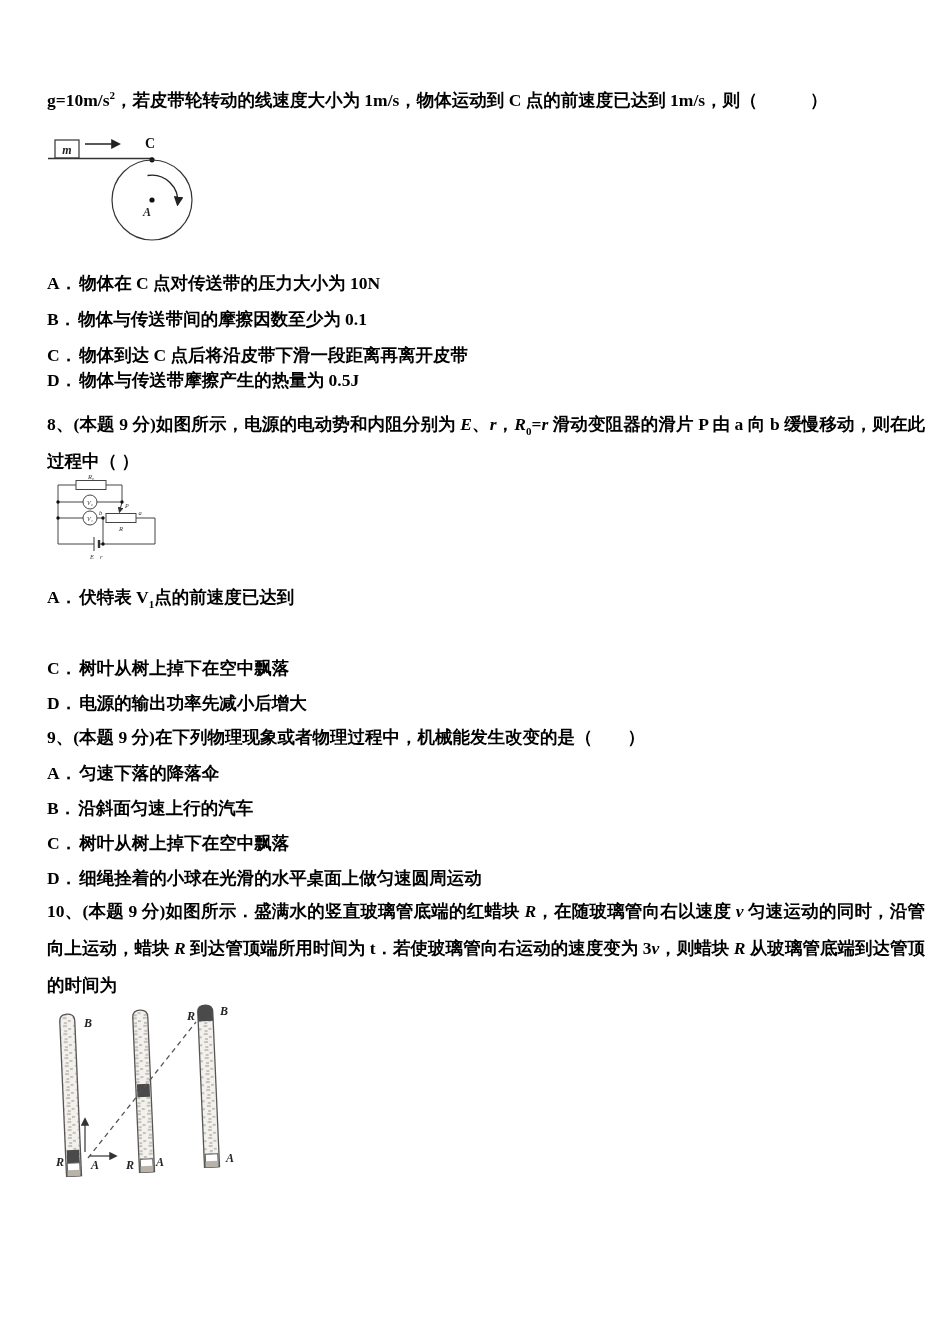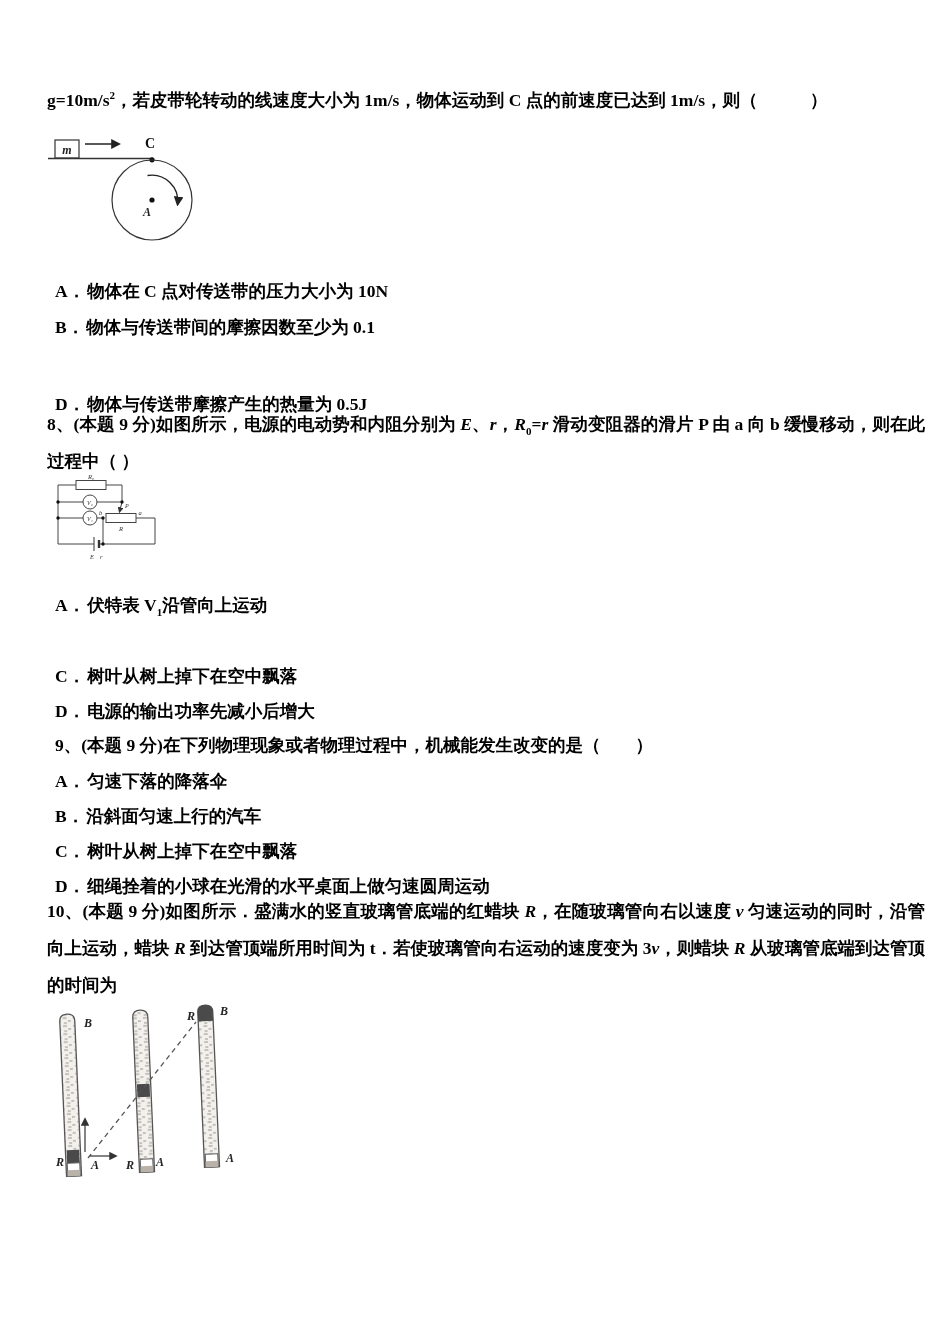--- a/index.html
+++ b/index.html
@@ -1,19 +1,19 @@
 <!DOCTYPE html>
 <html><head>
 <meta charset="utf-8">
 <style>
   html,body{margin:0;padding:0;background:#fff;}
   .page{position:relative;width:950px;height:1344px;background:#ffffff;overflow:hidden;
         font-family:"Liberation Serif","DejaVu Serif",serif;font-weight:700;color:#000;}
   .txt{position:absolute;margin:0;font-size:17.5px;line-height:37px;text-align:justify;}
-  .opt{position:absolute;margin:8px;font-size:17.5px;line-height:22px;white-space:nowrap;}
+  .opt{position:absolute;margin:0;font-size:17.5px;line-height:22px;white-space:nowrap;}
   .opt .letter{margin-right:2px;}
   .it{font-style:italic;font-family:"Liberation Serif","DejaVu Serif",serif;}
   sup,sub{font-size:11px;line-height:0;}
   svg{position:absolute;}
   .figlab{font-family:"Liberation Serif","DejaVu Serif",serif;font-style:italic;font-weight:700;fill:#222;}
   .figlab-up{font-family:"Liberation Serif","DejaVu Serif",serif;font-style:normal;font-weight:700;fill:#111;}
   .clab{font-family:"Liberation Serif","DejaVu Serif",serif;font-style:italic;fill:#333;font-weight:400;}
 </style>
 </head>
 <body>
@@ -35,21 +35,22 @@
     <text x="103" y="15" text-anchor="middle" font-size="14" class="figlab-up">C</text>
     <circle cx="105" cy="26.8" r="2.6" fill="#111"></circle>
     <circle cx="105" cy="67" r="40" fill="none" stroke="#333" stroke-width="1.2"></circle>
     <path d="M100.5 42.5 A26 26 0 0 1 130.6 71.5" fill="none" stroke="#222" stroke-width="1.4" marker-end="url(#ar1)"></path>
     <circle cx="105" cy="67" r="2.6" fill="#111"></circle>
     <text x="96" y="83" font-size="12" class="figlab">A</text>
   </svg>
 
   <p class="opt" style="left:47px;top:272px"><span class="letter">A．</span><span>物体在 C 点对传送带的压力大小为 10N</span></p>
   <p class="opt" style="left:47px;top:308px"><span class="letter">B．</span><span>物体与传送带间的摩擦因数至少为 0.1</span></p>
-  <p class="opt" style="left:47px;top:385px"><span class="letter">D．</span><span>物体与传送带摩擦产生的热量为 0.5J</span></p>
+  <p class="opt" style="left:47px;top:344px"><span class="letter">C．</span><span>物体到达 C 点后将沿皮带下滑一段距离再离开皮带</span></p>
+  <p class="opt" style="left:47px;top:369px"><span class="letter">D．</span><span>物体与传送带摩擦产生的热量为 0.5J</span></p>
 
   <p class="txt" style="left:47px;top:406px;width:878px"><span>8、(本题 9 分)如图所示，电源的电动势和内阻分别为 </span><span class="it">E</span><span>、</span><span class="it">r</span><span>，</span><span class="it">R</span><sub>0</sub><span>=</span><span class="it">r</span><span> 滑动变阻器的滑片 P 由 a 向 b 缓慢移动，则在此过程中（ ）</span></p>
 
   <svg style="left:50px;top:472px" width="115" height="96" viewBox="0 0 115 96">
     <defs>
       <marker id="ar2" viewBox="0 0 10 10" refX="8" refY="5" markerWidth="6" markerHeight="6" orient="auto">
         <path d="M0 0 L10 5 L0 10 z" fill="#333"></path>
       </marker>
     </defs>
     <g stroke="#444" stroke-width="1" fill="none">
@@ -80,21 +81,21 @@
     <text x="50" y="87" font-size="6.5" class="clab">r</text>
     <g fill="#111">
       <circle cx="8" cy="30" r="1.7"></circle>
       <circle cx="8" cy="46" r="1.7"></circle>
       <circle cx="72" cy="30" r="1.7"></circle>
       <circle cx="53" cy="46" r="1.7"></circle>
       <circle cx="53" cy="72" r="1.7"></circle>
     </g>
   </svg>
 
-  <p class="opt" style="left:47px;top:586px"><span class="letter">A．</span><span><span>伏特表 V</span><sub>1</sub><span>沿管向上运动</span></span></p>
+  <p class="opt" style="left:47px;top:586px"><span class="letter">A．</span><span><span>伏特表 V</span><sub>1</sub><span>点的前速度已达到</span></span></p>
   <p class="opt" style="left:47px;top:657px"><span class="letter">C．</span><span>树叶从树上掉下在空中飘落</span></p>
   <p class="opt" style="left:47px;top:692px"><span class="letter">D．</span><span>电源的输出功率先减小后增大</span></p>
 
   <p class="opt" style="left:47px;top:726px">9、(本题 9 分)在下列物理现象或者物理过程中，机械能发生改变的是（　　）</p>
   <p class="opt" style="left:47px;top:762px"><span class="letter">A．</span><span>匀速下落的降落伞</span></p>
   <p class="opt" style="left:47px;top:797px"><span class="letter">B．</span><span>沿斜面匀速上行的汽车</span></p>
   <p class="opt" style="left:47px;top:867px"><span class="letter">D．</span><span>细绳拴着的小球在光滑的水平桌面上做匀速圆周运动</span></p>
   <p class="opt" style="left:47px;top:832px"><span class="letter">C．</span><span>树叶从树上掉下在空中飘落</span></p>
 
   <p class="txt" style="left:47px;top:893px;width:878px"><span>10、(本题 9 分)如图所示．盛满水的竖直玻璃管底端的红蜡块 </span><span class="it">R</span><span>，在随玻璃管向右以速度 </span><span class="it">v</span><span> 匀速运动的同时，沿管向上运动，蜡块 </span><span class="it">R</span><span> 到达管顶端所用时间为 t．若使玻璃管向右运动的速度变为 3</span><span class="it">v</span><span>，则蜡块 </span><span class="it">R</span><span> 从玻璃管底端到达管顶的时间为</span></p>

